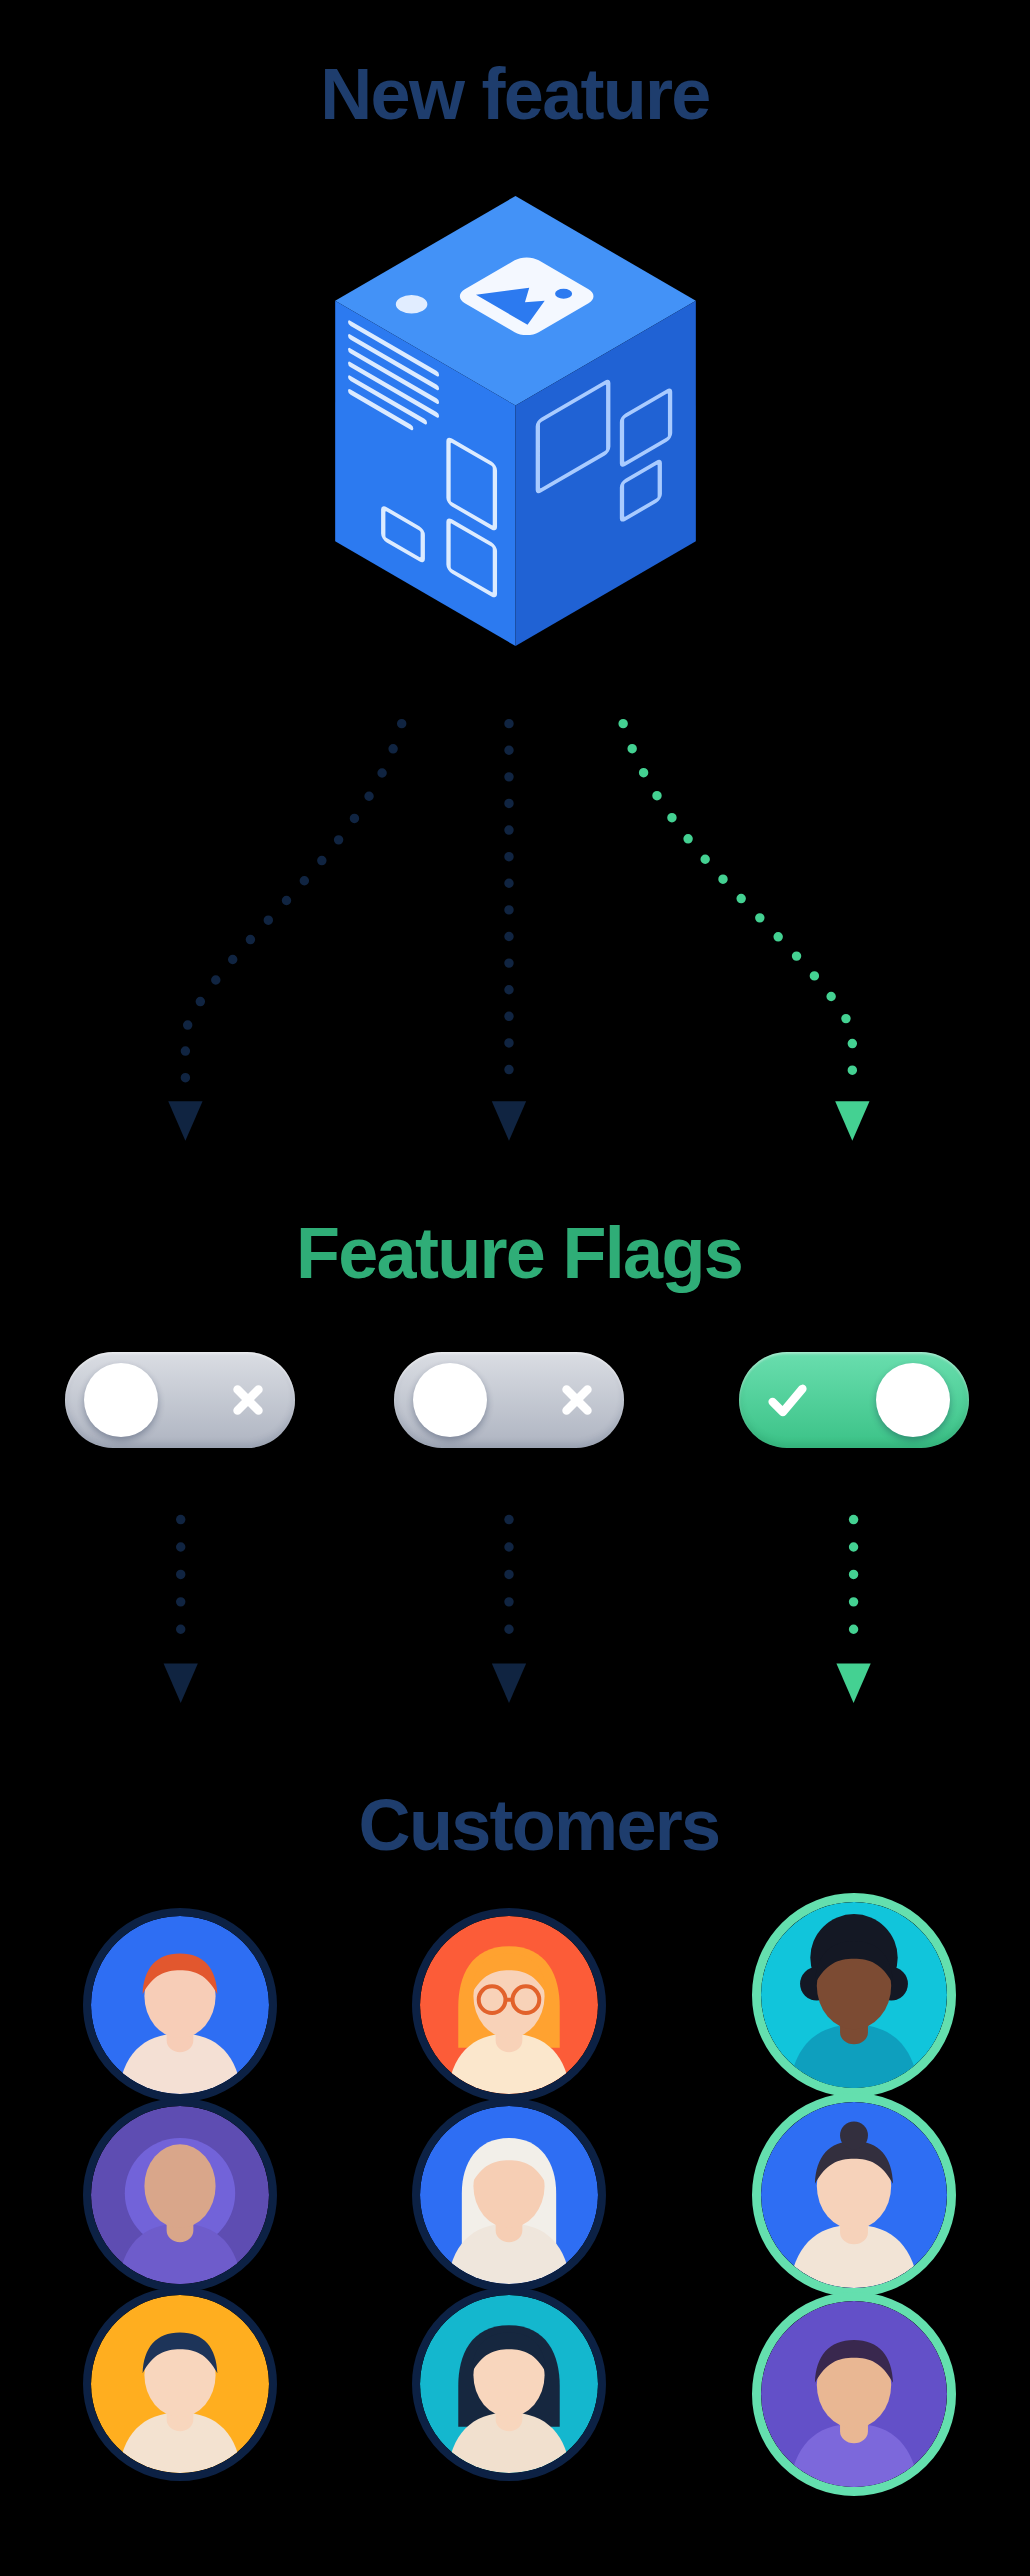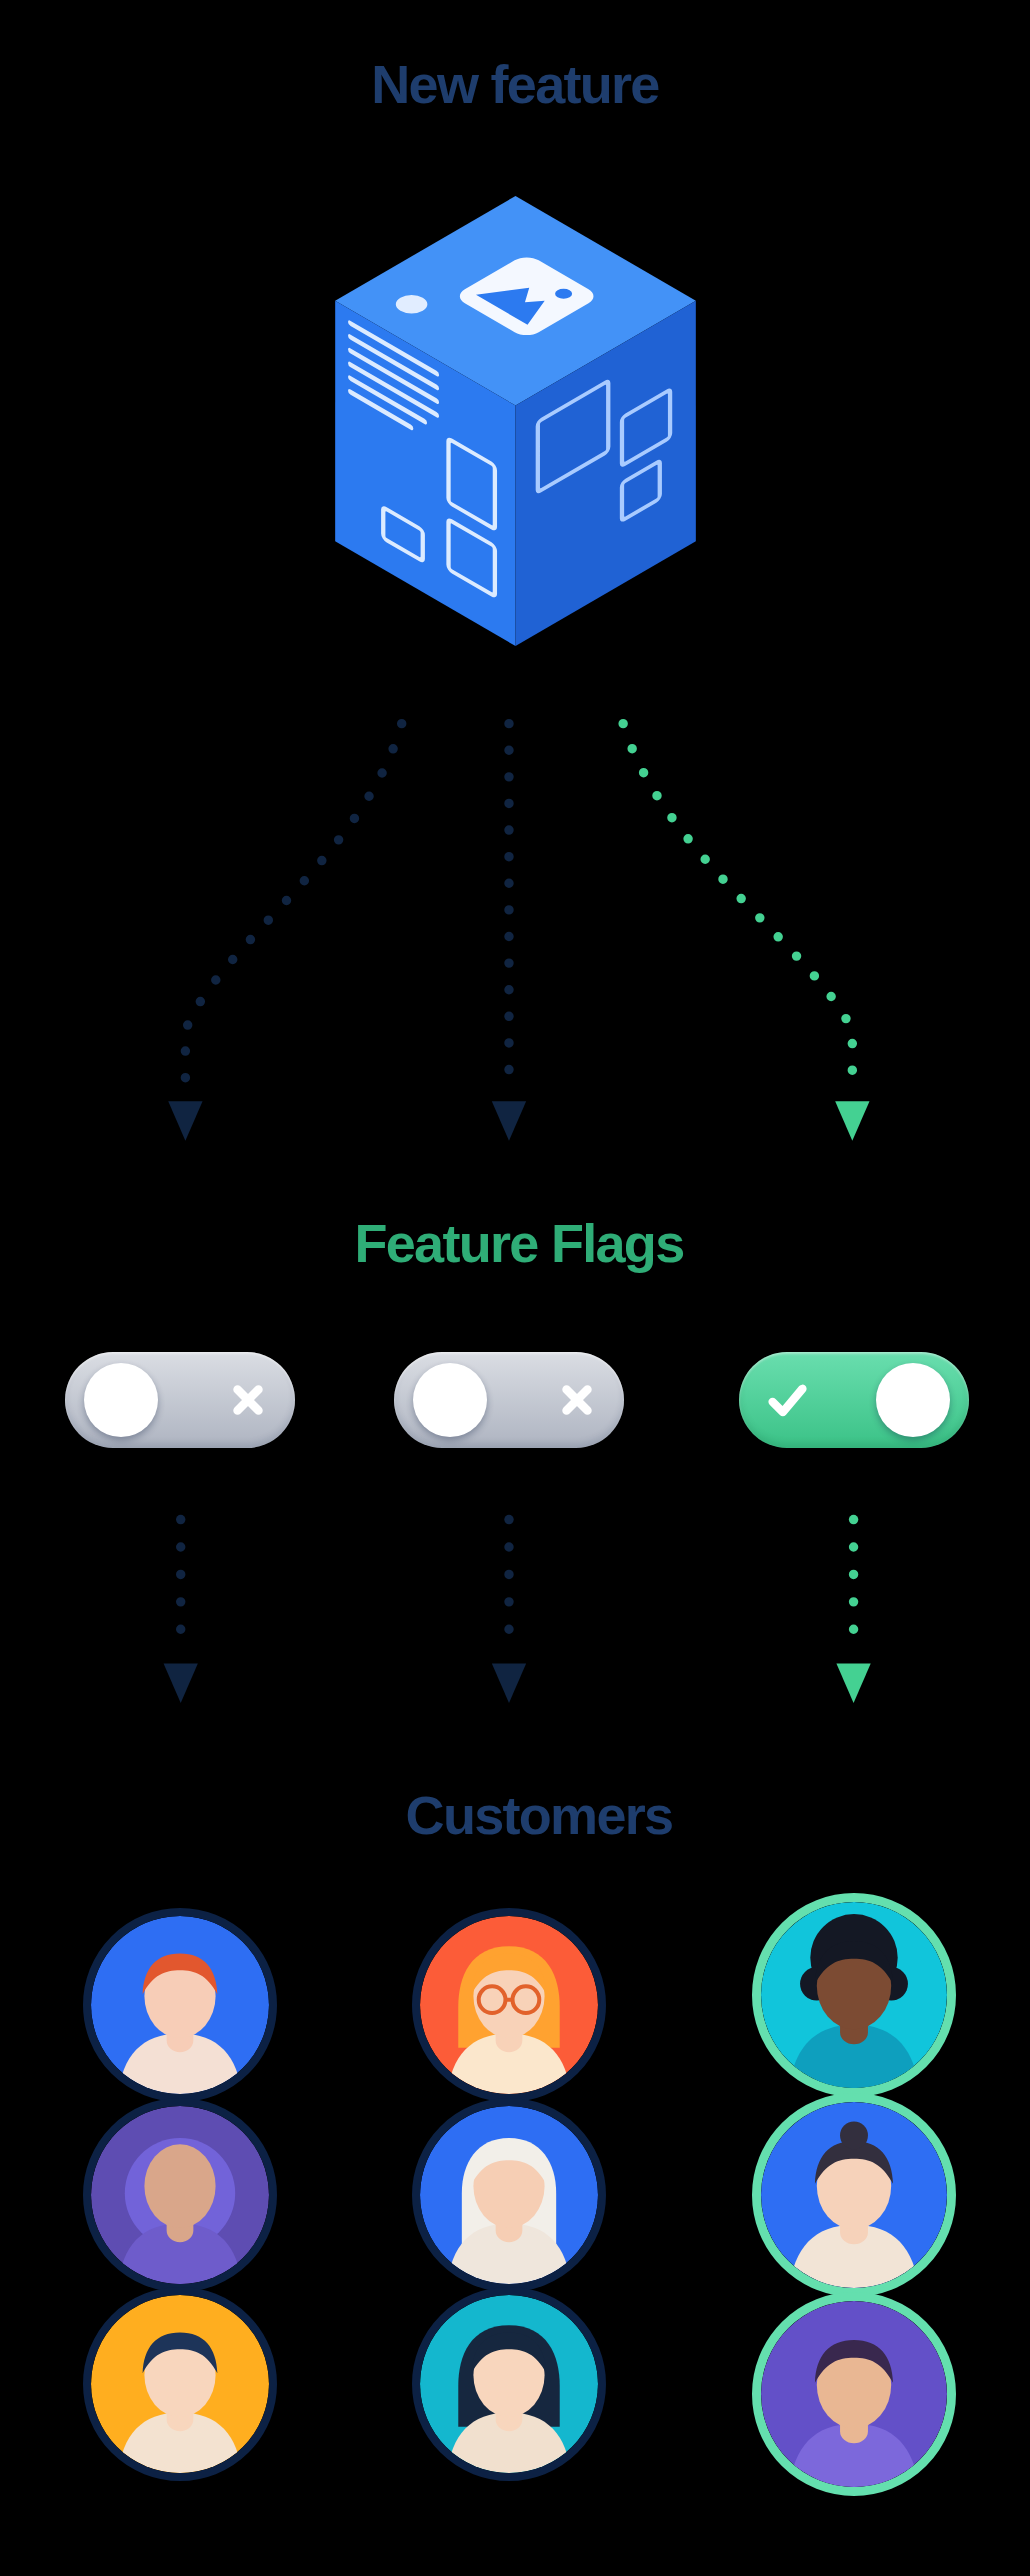--- a/index.html
+++ b/index.html
@@ -5,21 +5,21 @@
   * { margin:0; padding:0; box-sizing:border-box; }
   html, body { background:#000; }
   body {
     width:1030px; height:2576px; position:relative; overflow:hidden;
     font-family:"Liberation Sans","DejaVu Sans",sans-serif;
   }
   .stage { position:absolute; inset:0; background:var(--page-bg,#000); }
 
   .title {
     position:absolute; left:0; width:1030px; text-align:center;
-    font-weight:800; font-size:54px; letter-spacing:-1.7px;
+    font-weight:800; font-size:72px; letter-spacing:-1.7px;
   }
   .title.navy { color:var(--navy-text,#1E3D6D); }
   .title.green { color:var(--green-text,#2FAD77);padding-left:8px; }
   #title-new-feature { top:53px; }
   #title-feature-flags { top:1212px; }
   #title-customers { top:1784px;margin-left:24px; }
 
   .cube { position:absolute; left:335px; top:196px; width:361px; height:450px; }
 
   .arrows { position:absolute; left:0; width:1030px; }

